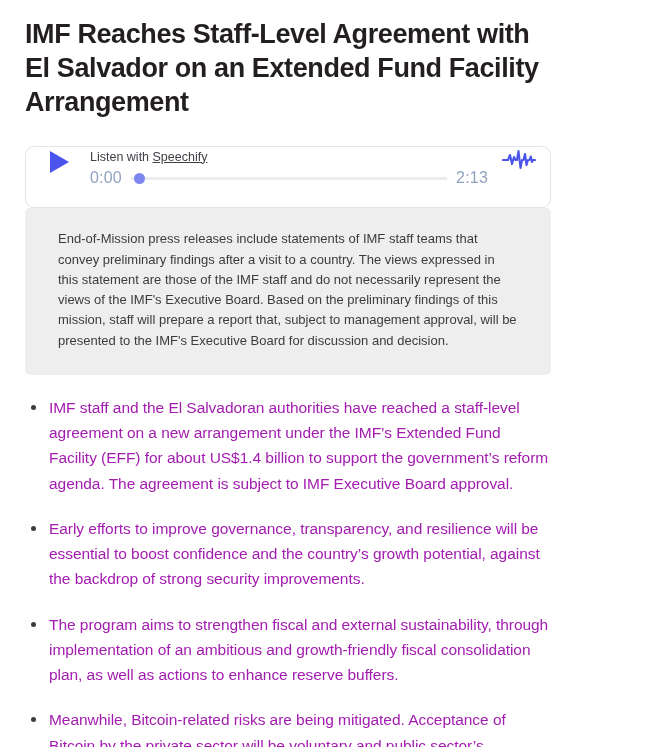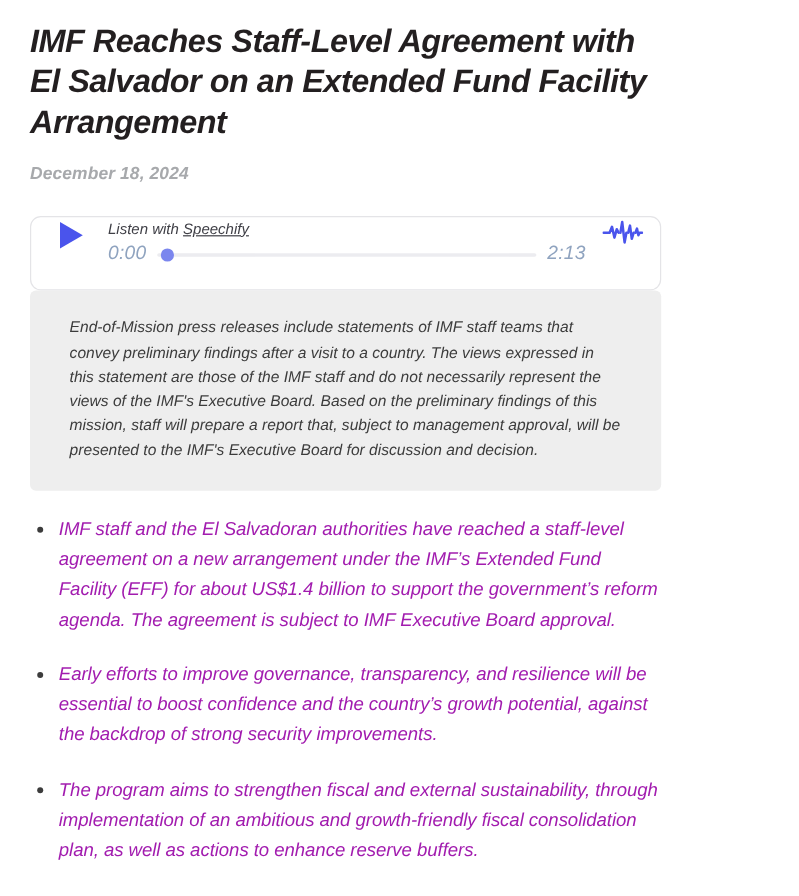--- a/index.html
+++ b/index.html
@@ -13,21 +13,20 @@
     font-family: "Liberation Sans", sans-serif;
     overflow: hidden;
   }
 
   .page {
     position: relative;
     width: 576px;
     height: 747px;
     background: #ffffff;
     padding: 0 25px;
-    font-style: italic;
   }
 
   
   .article-title {
     margin: 0;
     padding-top: 18px;
     font-size: 27px;
     line-height: 1.25;
     font-weight: 700;
     letter-spacing: -0.4px;
@@ -181,21 +180,20 @@
     background: #3c3c3c;
   }
 </style>
 </head>
 <body>
 
 <div class="page">
 
   <h1 class="article-title">IMF Reaches Staff-Level Agreement with El Salvador on an Extended Fund Facility Arrangement</h1>
 
-  <div class="article-date">December 18, 2024</div>
 
   <div class="audio-player">
 
     <button class="play-button">
       <span class="play-triangle"></span>
     </button>
 
     <div class="player-body">
       <div class="listen-line">
         <span>Listen with </span><span class="brand">Speechify</span>

